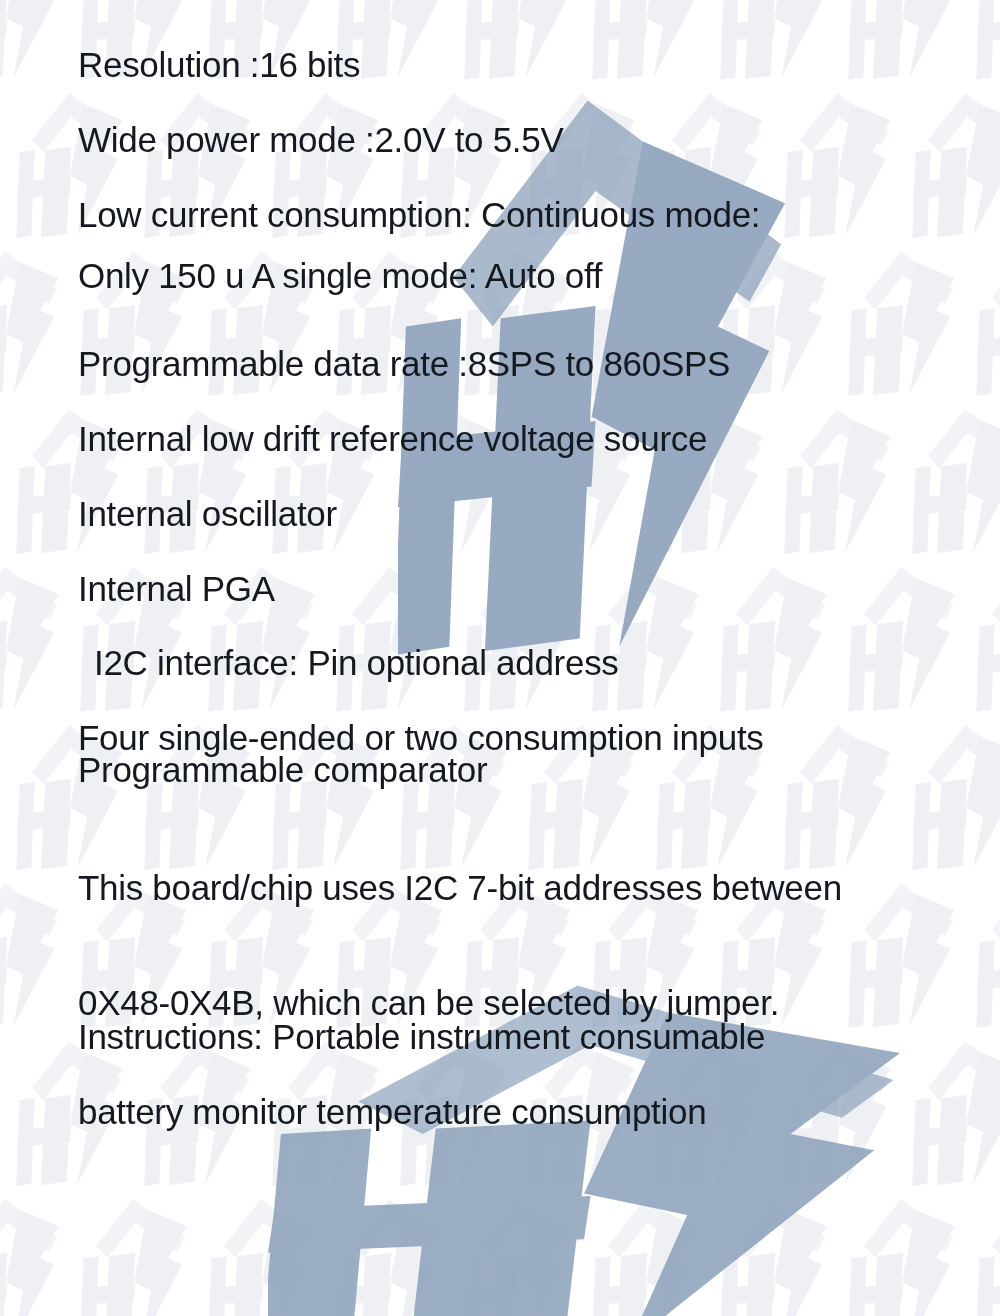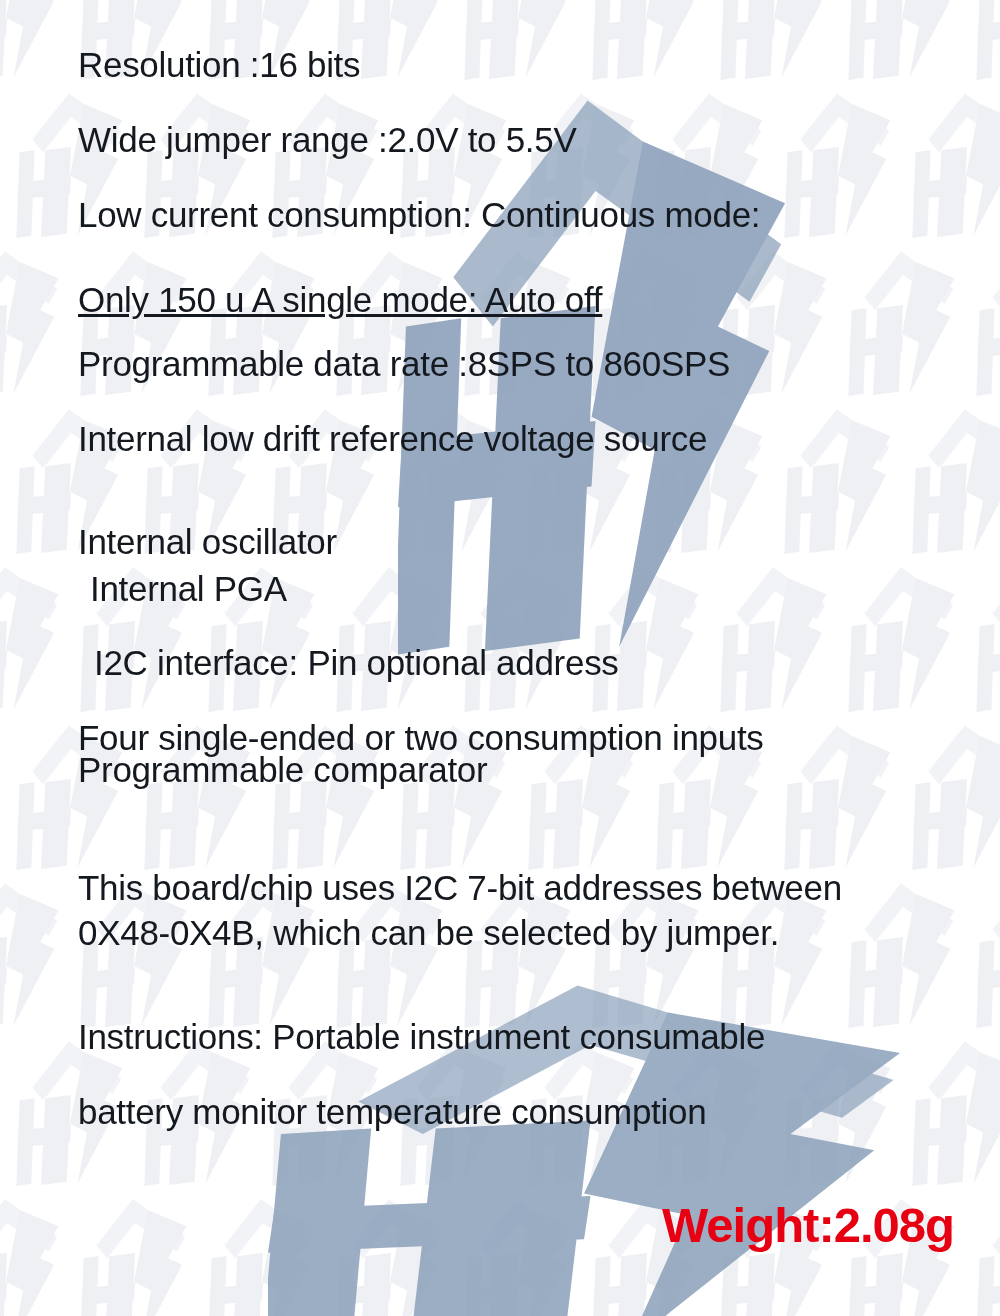--- a/index.html
+++ b/index.html
@@ -150,31 +150,30 @@
   <svg class="wm wm-center" viewBox="0 0 100 140" preserveAspectRatio="none">
     <use href="#hs-logo"></use>
   </svg>
 
   <svg class="wm wm-bottom" viewBox="0 0 100 140" preserveAspectRatio="none">
     <use href="#hs-logo"></use>
   </svg>
 
   <div id="spec-lines">
       <div class="spec-line" style="top: 44px;">Resolution :16 bits</div>
-      <div class="spec-line" style="top: 118.8px;">Wide jumper range :2.0V to 5.5V</div>
+      <div class="spec-line" style="top: 118.8px;">Wide power mode :2.0V to 5.5V</div>
       <div class="spec-line" style="top: 193.6px;">Low current consumption: Continuous mode:</div>
-      <div class="spec-line" style="top: 279px; text-decoration: underline;">Only 150 u A single mode: Auto off</div>
+      <div class="spec-line" style="top: 255px;">Only 150 u A single mode: Auto off</div>
       <div class="spec-line" style="top: 343.2px;">Programmable data rate :8SPS to 860SPS</div>
       <div class="spec-line" style="top: 418px;">Internal low drift reference voltage source</div>
-      <div class="spec-line" style="top: 492.8px; margin-top: 28px;">Internal oscillator</div>
-      <div class="spec-line" style="top: 567.6px; margin-left: 12px;">Internal PGA</div>
+      <div class="spec-line" style="top: 492.8px;">Internal oscillator</div>
+      <div class="spec-line" style="top: 567.6px;">Internal PGA</div>
       <div class="spec-line" style="top: 642.4px; margin-left: 16px;">I2C interface: Pin optional address</div>
       <div class="spec-line" style="top: 717.2px;">Four single-ended or two consumption inputs</div>
       <div class="spec-line" style="top: 749px;">Programmable comparator</div>
       <div class="spec-line" style="top: 866.8px;">This board/chip uses I2C 7-bit addresses between</div>
-      <div class="spec-line" style="top: 912px; text-align: right;">0X48-0X4B, which can be selected by jumper.</div>
+      <div class="spec-line" style="top: 982px; text-align: right;">0X48-0X4B, which can be selected by jumper.</div>
       <div class="spec-line" style="top: 1016.4px;">Instructions: Portable instrument consumable</div>
       <div class="spec-line" style="top: 1091.2px;">battery monitor temperature consumption</div>
     </div>
 
-  <div class="weight-label">Weight:2.08g</div>
 
 </div>
 
 </body></html>

